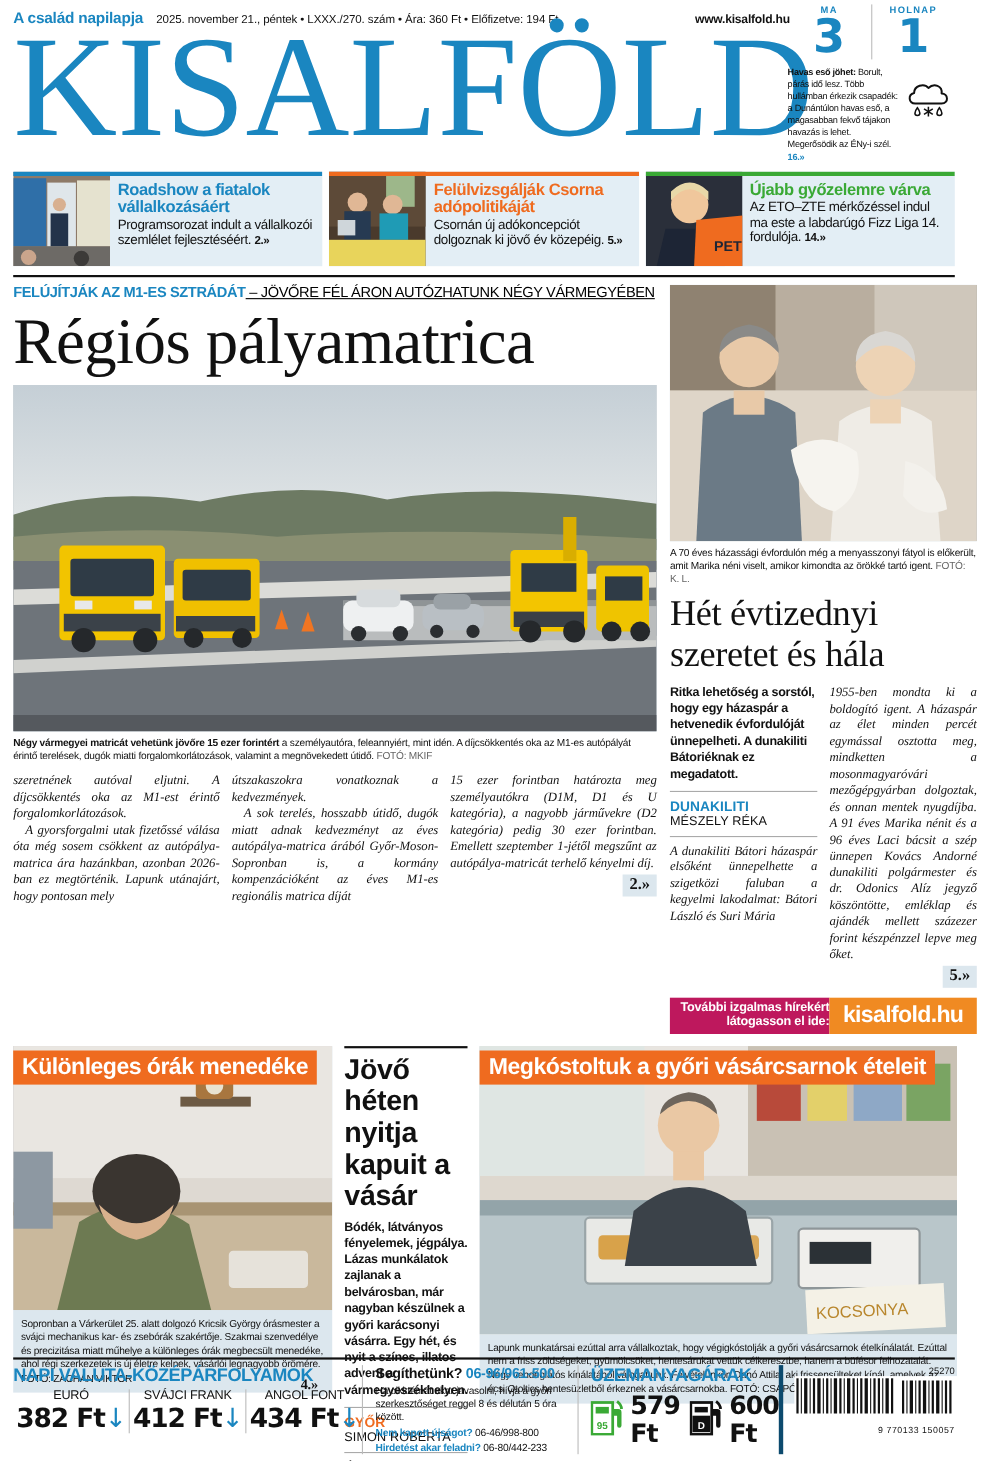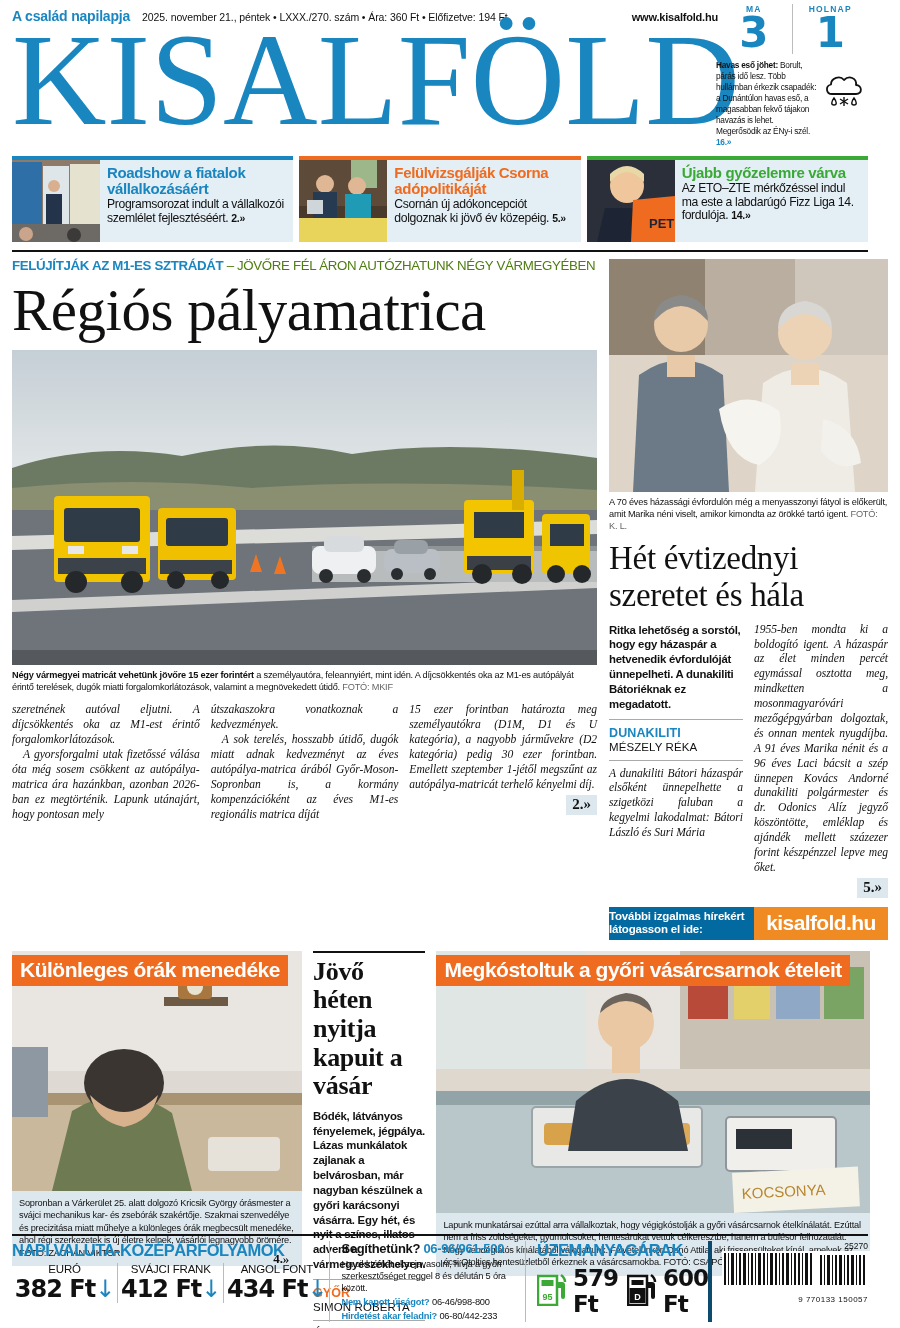--- a/index.html
+++ b/index.html
@@ -60,21 +60,21 @@
   .pgref { font-weight:bold; font-size:10.5px; }
 
   .rule-black { border-top:2px solid #111; margin-top:8px; }
 
   
   .lead { display:flex; gap:12px; margin-top:7px; }
   .lead-left { width:585px; }
   .lead-right { flex:1; }
   .kicker { font-size:13.3px; line-height:1.1; letter-spacing:-0.35px;}
   .kicker b { color:#1a86c0; font-weight:bold; }
-  .kicker span { font-weight:normal; color:#4d7c0f; }
+  .kicker span { font-weight:normal; color:#000000;text-decoration:underline; }
   .lead-head {
     font-family:"Liberation Serif", serif;
     font-size:59px; line-height:1.02; font-weight:normal;
     margin:6px 0 0; letter-spacing:-0.5px;
   }
   .photo { background:#c4ccd2; position:relative; overflow:hidden; }
   .lead-photo { height:315px; margin-top:10px; }
   .cap { font-size:9.2px; line-height:1.33; margin-top:4px; letter-spacing:-0.2px;}
   .cap b { font-weight:bold; }
   .cap .credit { color:#666; }
@@ -102,37 +102,37 @@
   
   .rphoto { height:233px; }
   .rhead {
     font-family:"Liberation Serif", serif;
     font-size:33px; line-height:1.12; margin:7px 0 0; font-weight:normal; letter-spacing:-0.3px;
   }
   .lede { font-size:11.4px; line-height:1.3; font-weight:bold; letter-spacing:-0.25px;}
   .cols2 { display:flex; gap:11px; margin-top:9px; }
 
   .promo { display:flex; height:33px; margin-top:9px; }
-  .promo-l { background:#0369a1; color:#fff; flex:1; display:flex; align-items:center; justify-content:center; text-align:left; font-size:11.5px; line-height:1.15; font-weight:bold; letter-spacing:-0.2px;}
+  .promo-l { background:#be185d; color:#fff; flex:1; display:flex; align-items:center; justify-content:center; text-align:right; font-size:11.5px; line-height:1.15; font-weight:bold; letter-spacing:-0.2px;}
   .promo-r { background:#f08a22; color:#fff; width:134px; display:flex; align-items:center; justify-content:center; font-size:21px; font-weight:bold; letter-spacing:-0.6px;}
 
   
   .bottom { display:flex; gap:11px; margin-top:11px; }
   .b1 { width:290px; }
   .b2 { width:152px; }
   .b3 { flex:1; }
   .ovl-title {
     background:#ef6b1f; color:#fff; font-weight:bold;
     font-size:21px; padding:3px 8px 4px; letter-spacing:-0.5px; line-height:1.14;
   }
   .ovl-wrap { position:relative; }
   .ovl-wrap .ovl-title { position:absolute; left:0; top:4px; z-index:2; }
   .capbox { background:#dce7ee; padding:6px 7px 7px; font-size:9.2px; line-height:1.36; letter-spacing:-0.2px;}
   .b2head {
-    font-family:Liberation Serif, serif;
+    font-family:Liberation Sans, sans-serif;
     font-size:26px; line-height:1.1; margin:5px 0 0; letter-spacing:-0.3px;
   }
   .b2lede { font-size:11.4px; line-height:1.3; font-weight:bold; margin-top:8px; letter-spacing:-0.25px;}
   .loc-orange { color:#ef6b1f; font-weight:bold; font-size:12.5px; letter-spacing:0.1px;}
 
   
   .footer { position:absolute; left:12px; right:12px; bottom:6px; }
   .footer-inner { display:flex; border-top:2px solid #111; padding-top:5px; }
   .f-cur { width:325px; }
   .f-title { color:#1a86c0; font-weight:bold; font-size:16.5px; letter-spacing:-0.5px; }

